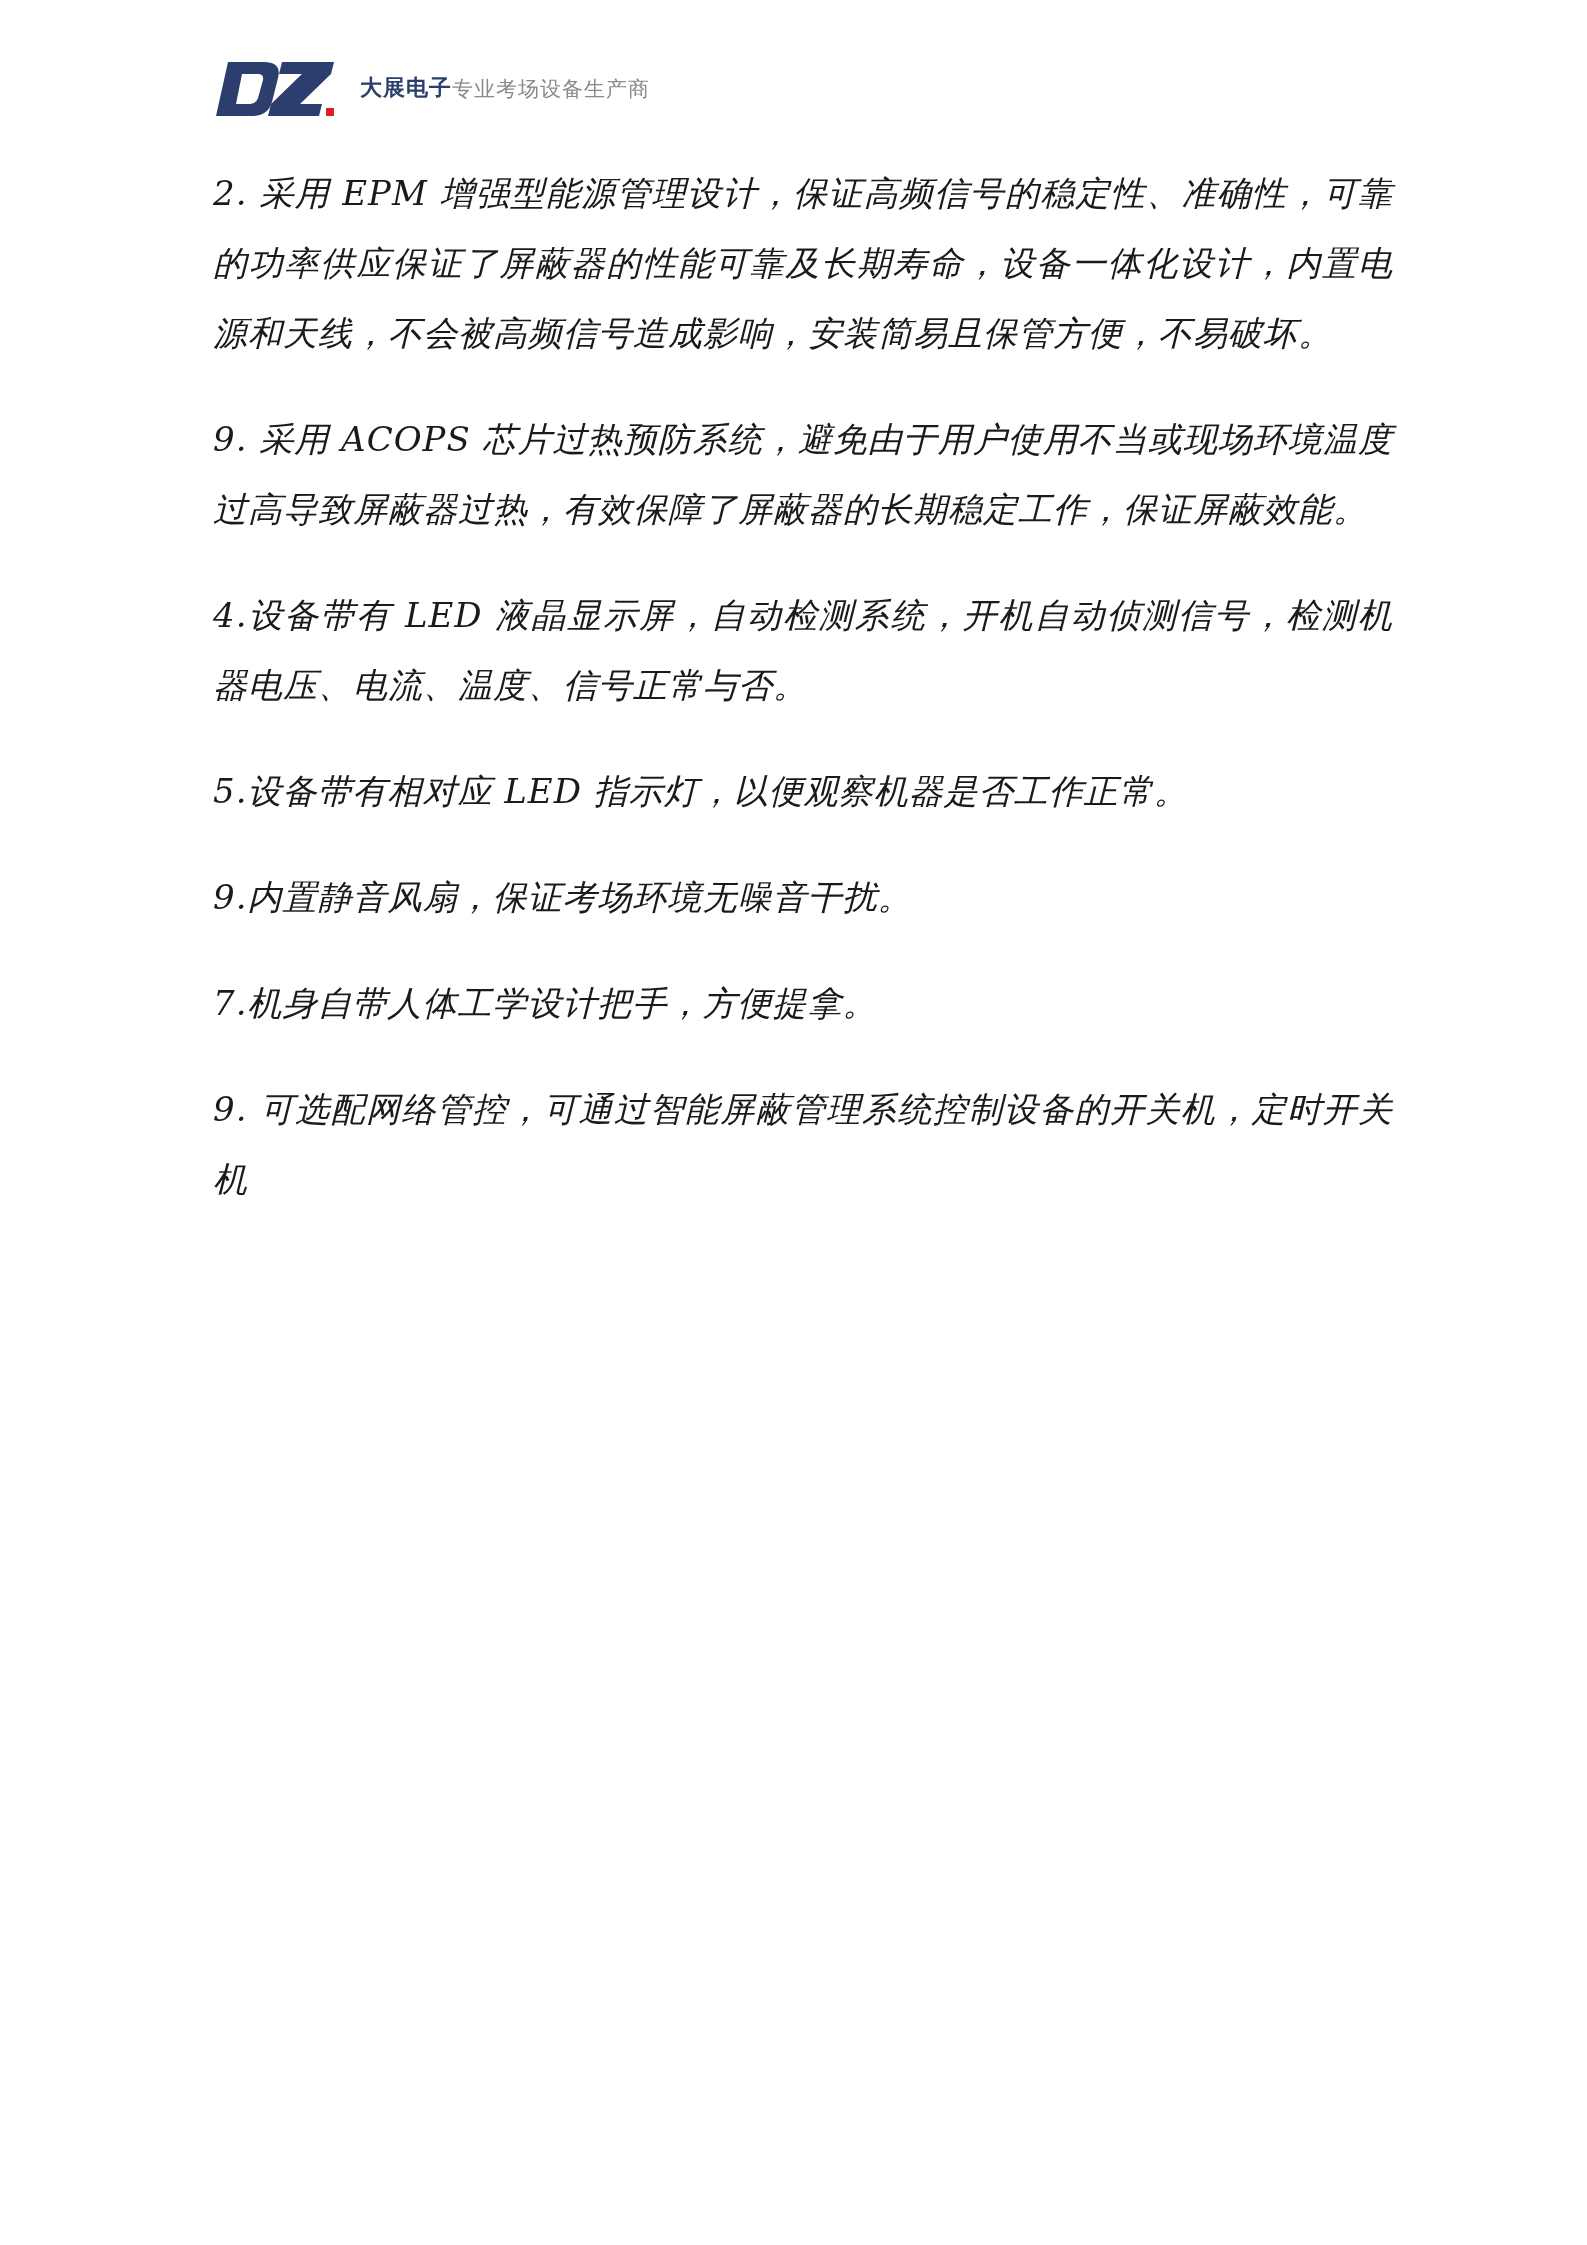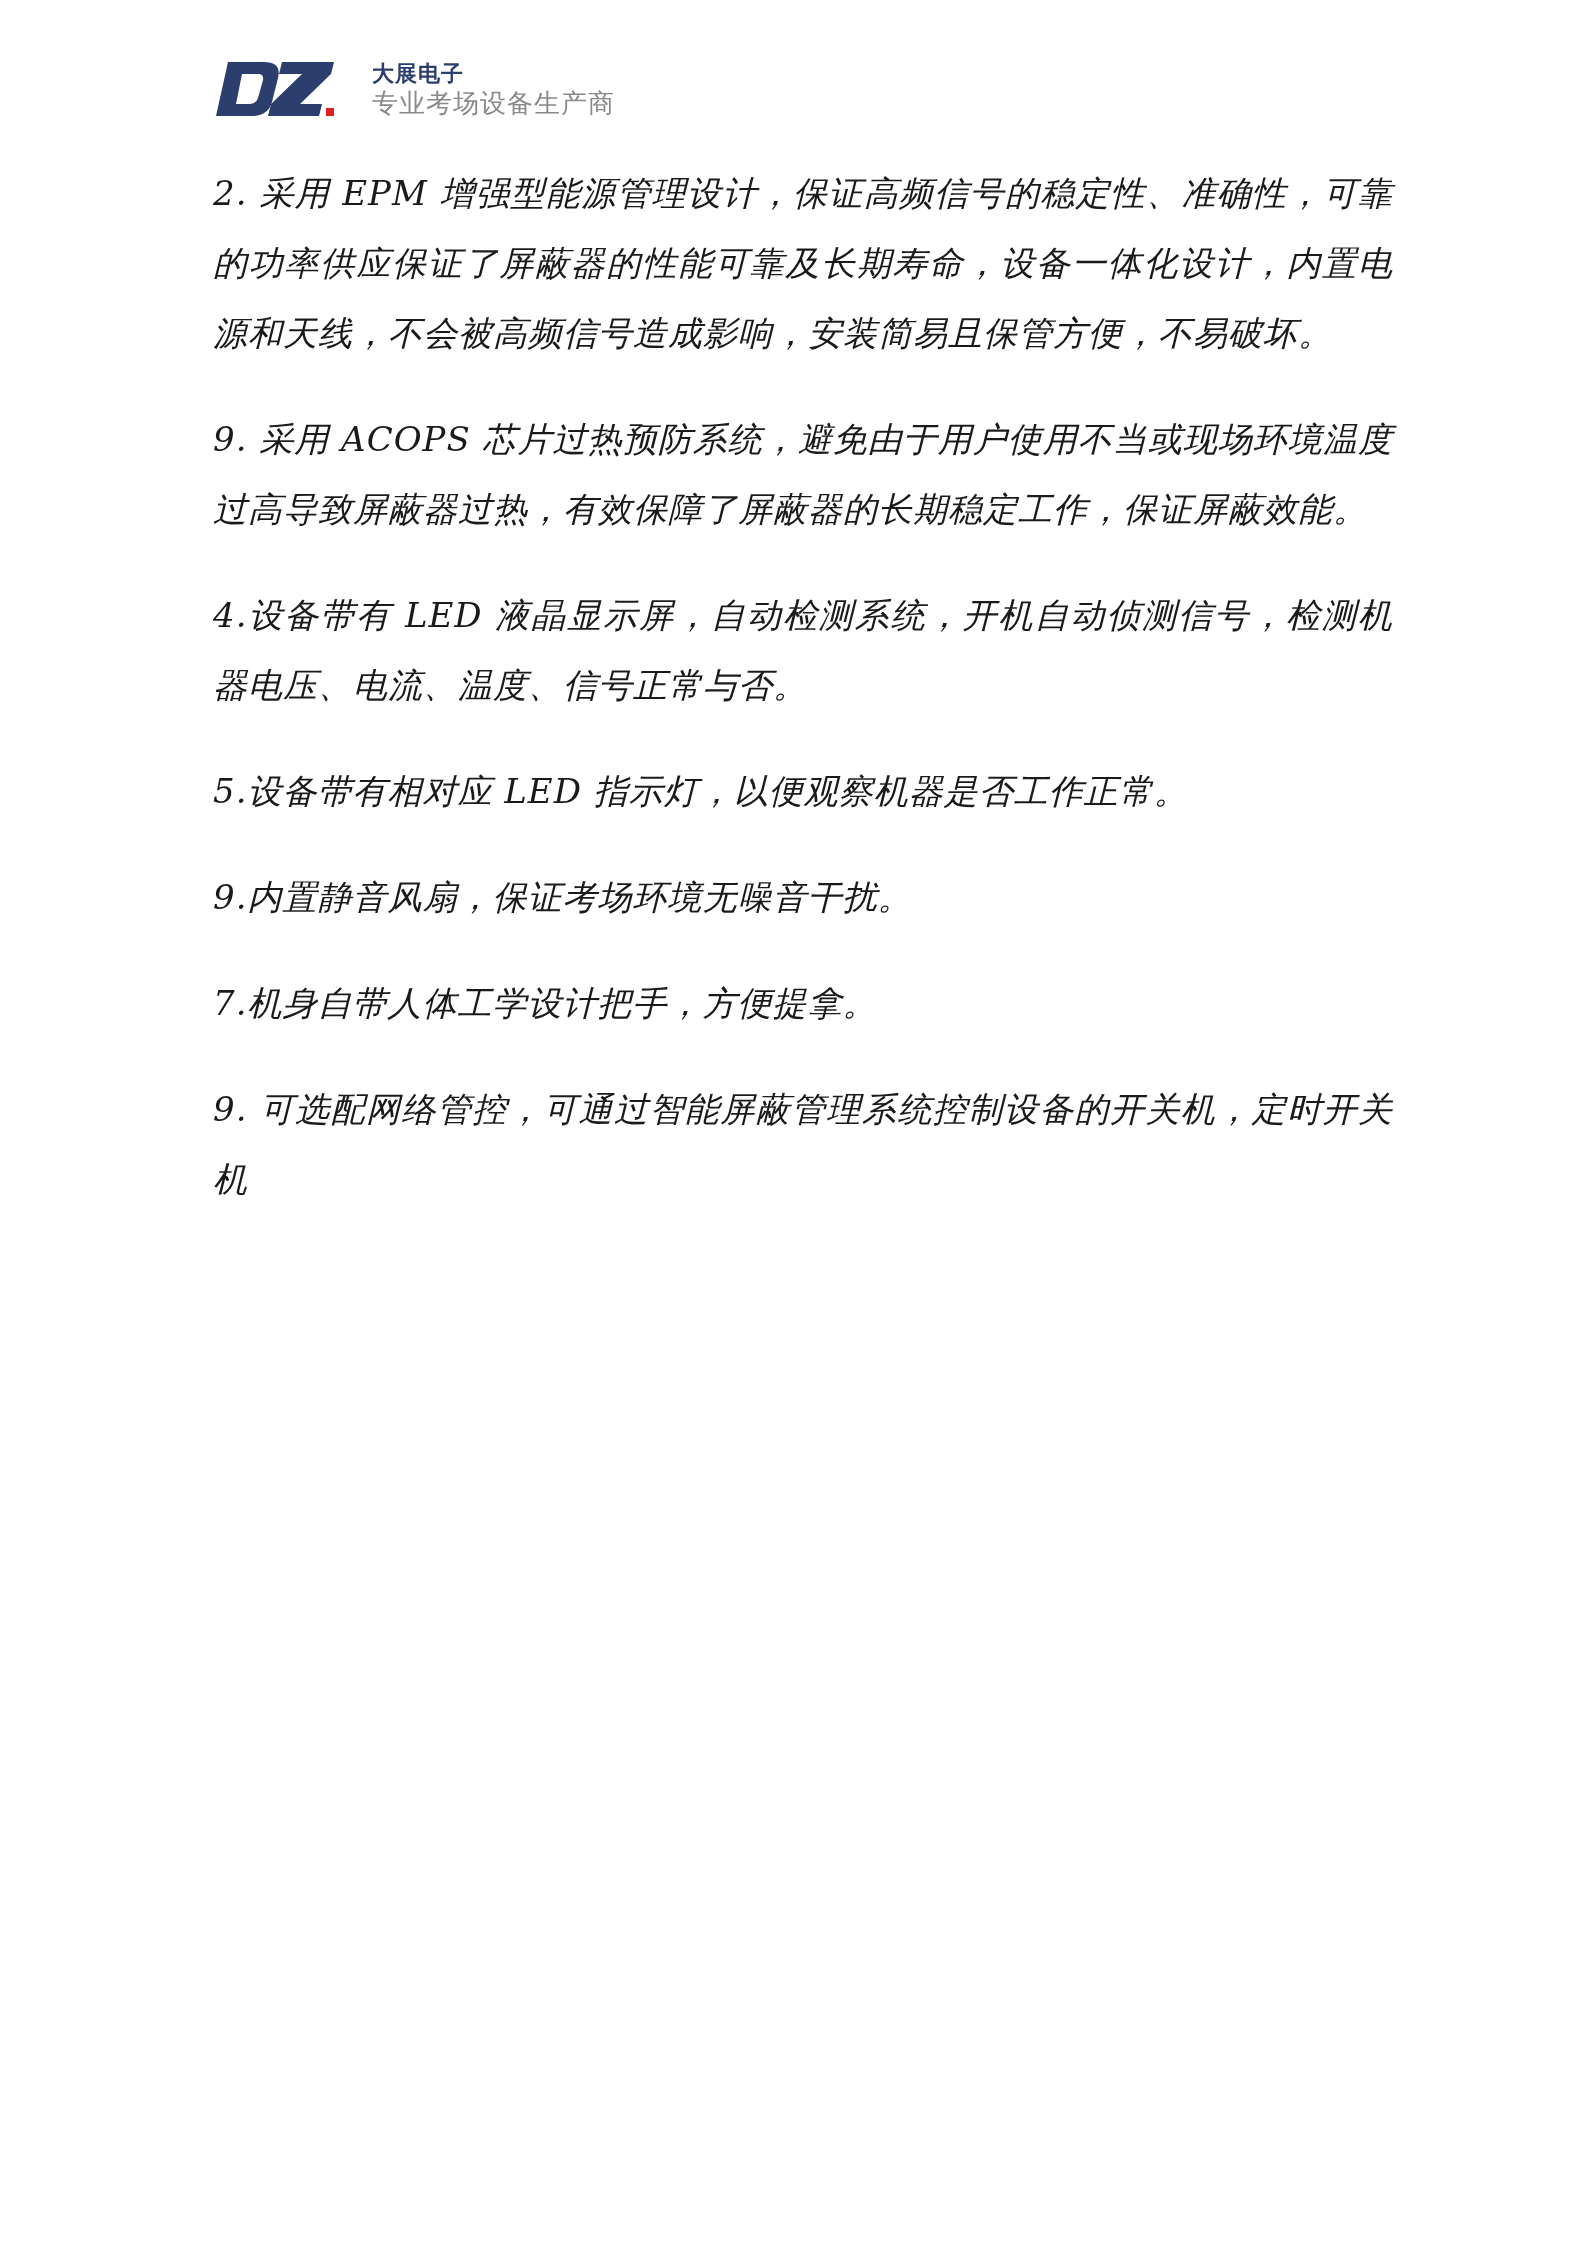--- a/index.html
+++ b/index.html
@@ -25,36 +25,35 @@
     }
     .logo-mark {
       position: relative;
       width: 128px;
       height: 58px;
     }
     .logo-mark svg {
       display: block;
     }
     .logo-text {
-      margin-left: 28px;
+      margin-left: 16px;
       display: flex;
-      flex-direction: column;
       justify-content: flex-start;
     }
     .brand-name {
       font-family: "DejaVu Sans", "Liberation Sans", sans-serif;
       font-weight: bold;
       font-size: 22px;
       color: #2c3e6e;
       letter-spacing: 1px;
       line-height: 28px;
     }
     .brand-tagline {
       font-family: "DejaVu Sans", "Liberation Sans", sans-serif;
-      font-size: 26px;
+      font-size: 21px;
       color: #8a8a8a;
       letter-spacing: 1px;
       line-height: 30px;
     }
     .content {
       position: absolute;
       left: 213px;
       top: 158px;
       width: 1180px;
       font-style: italic;

